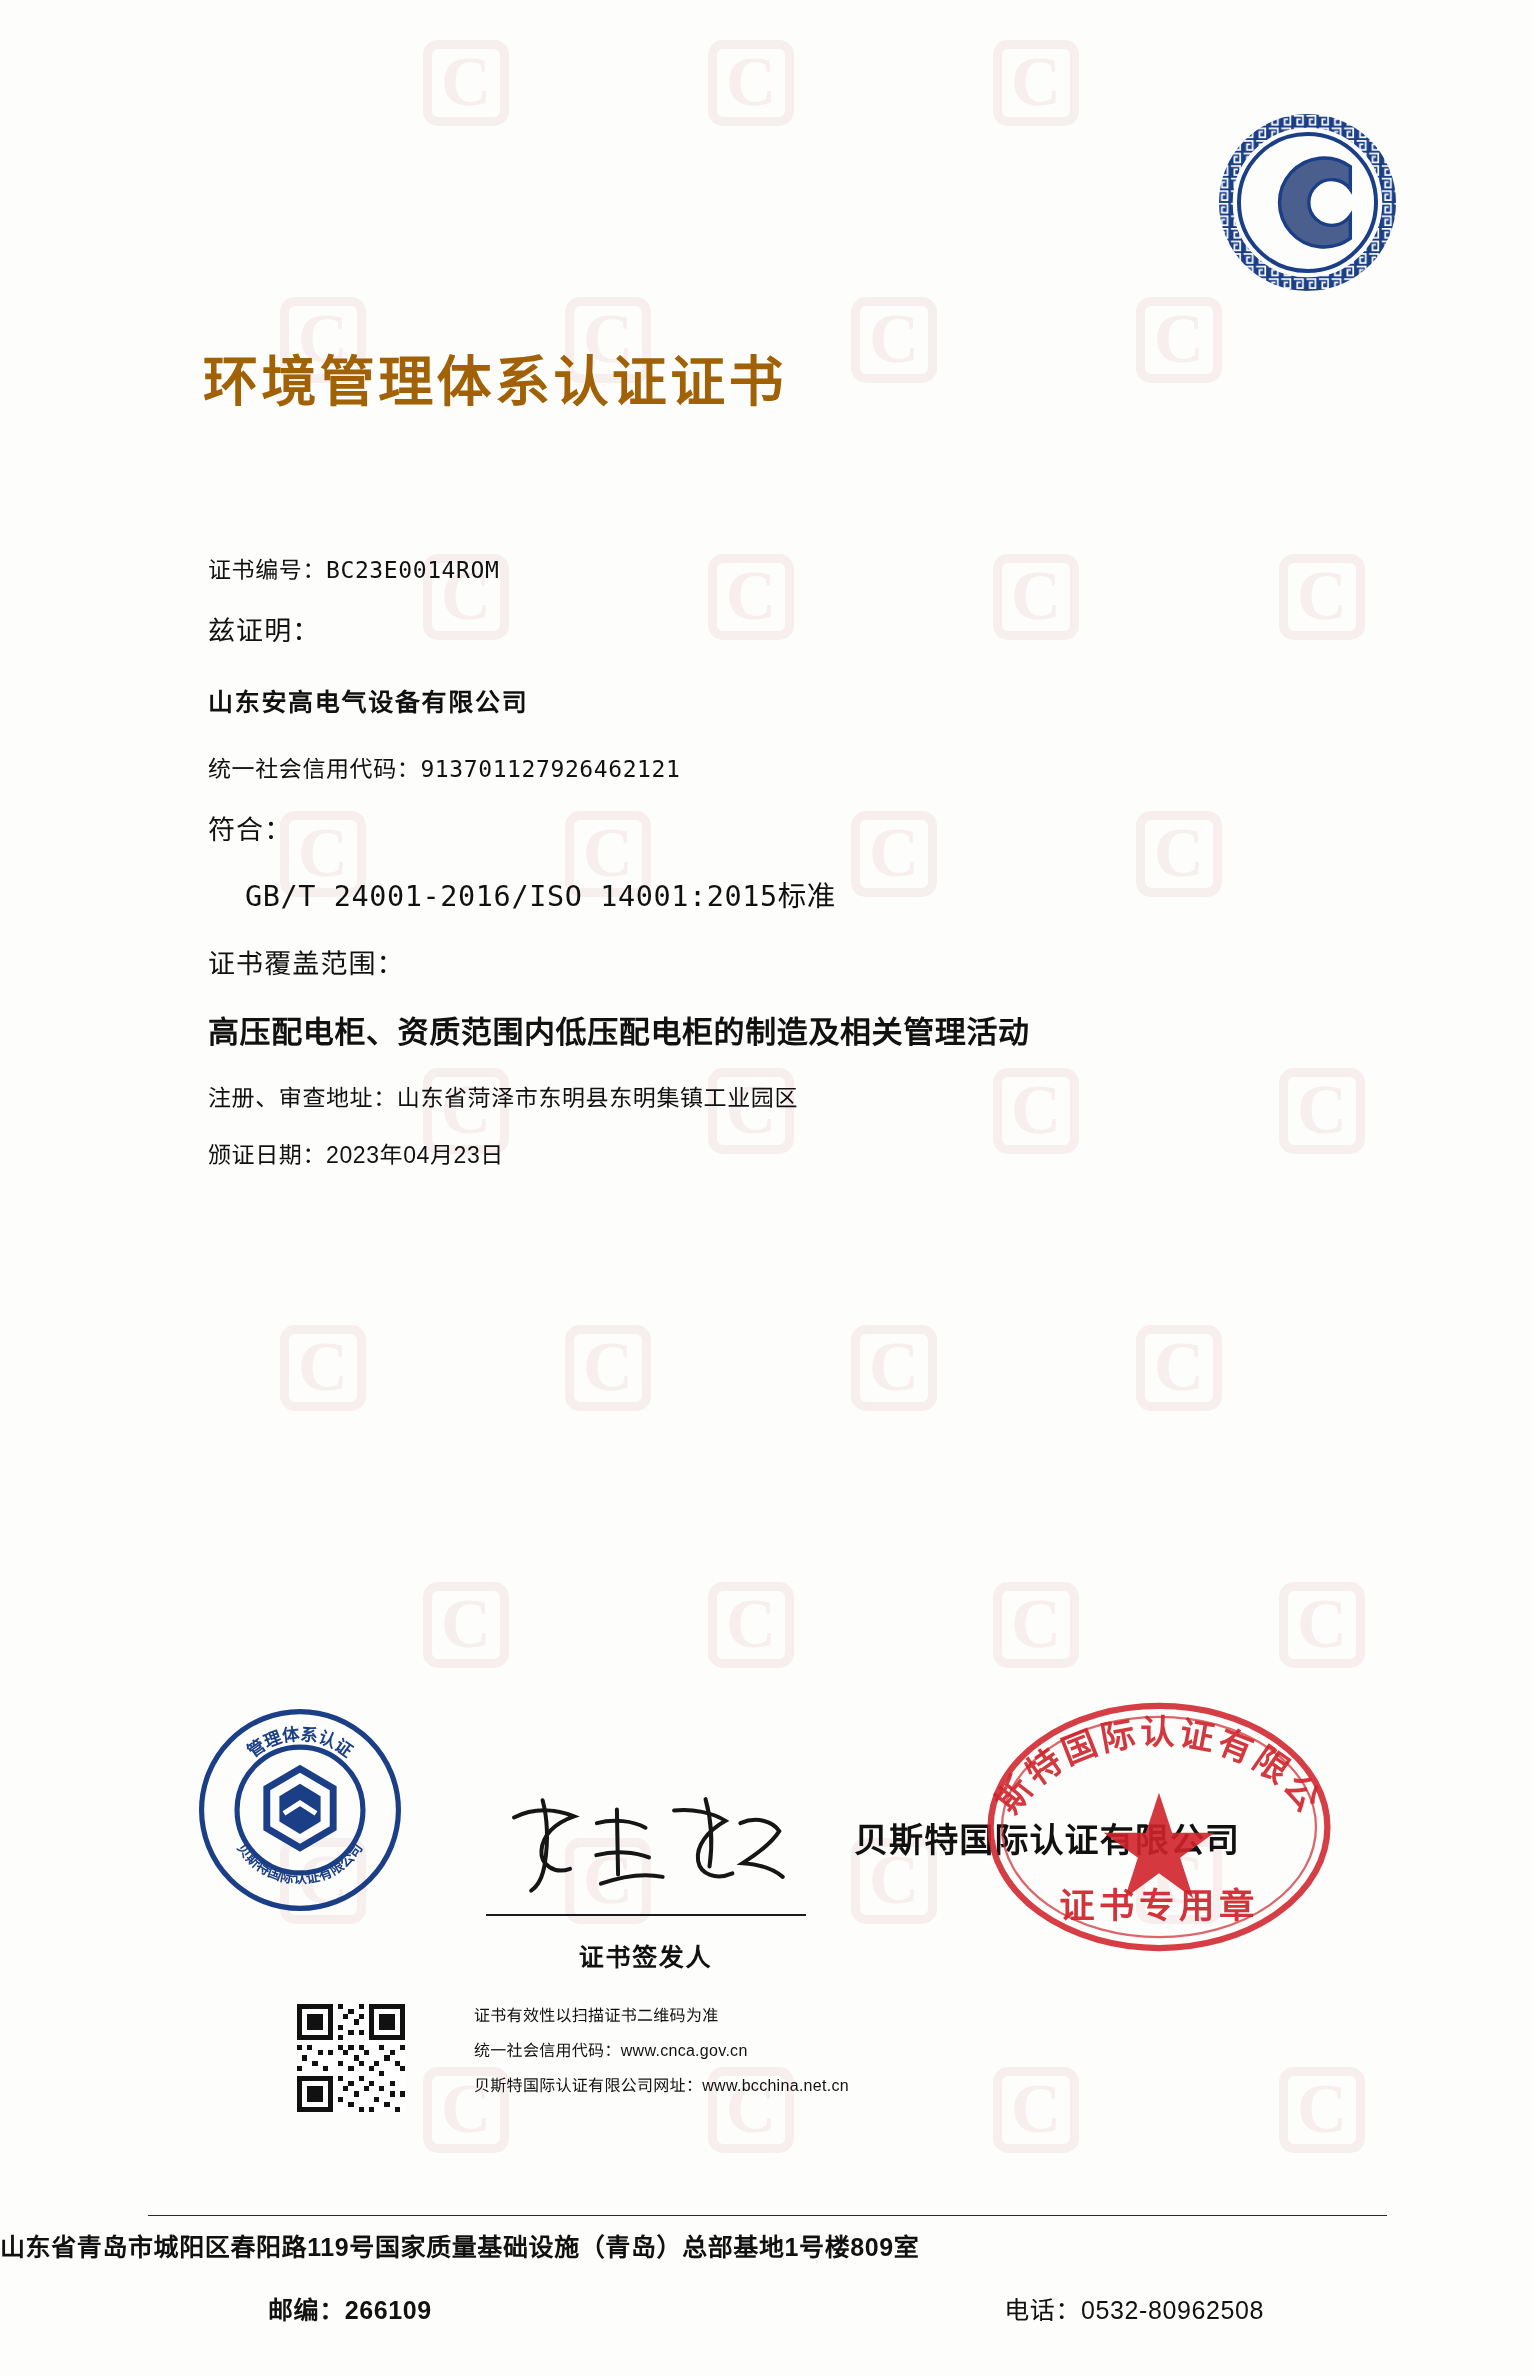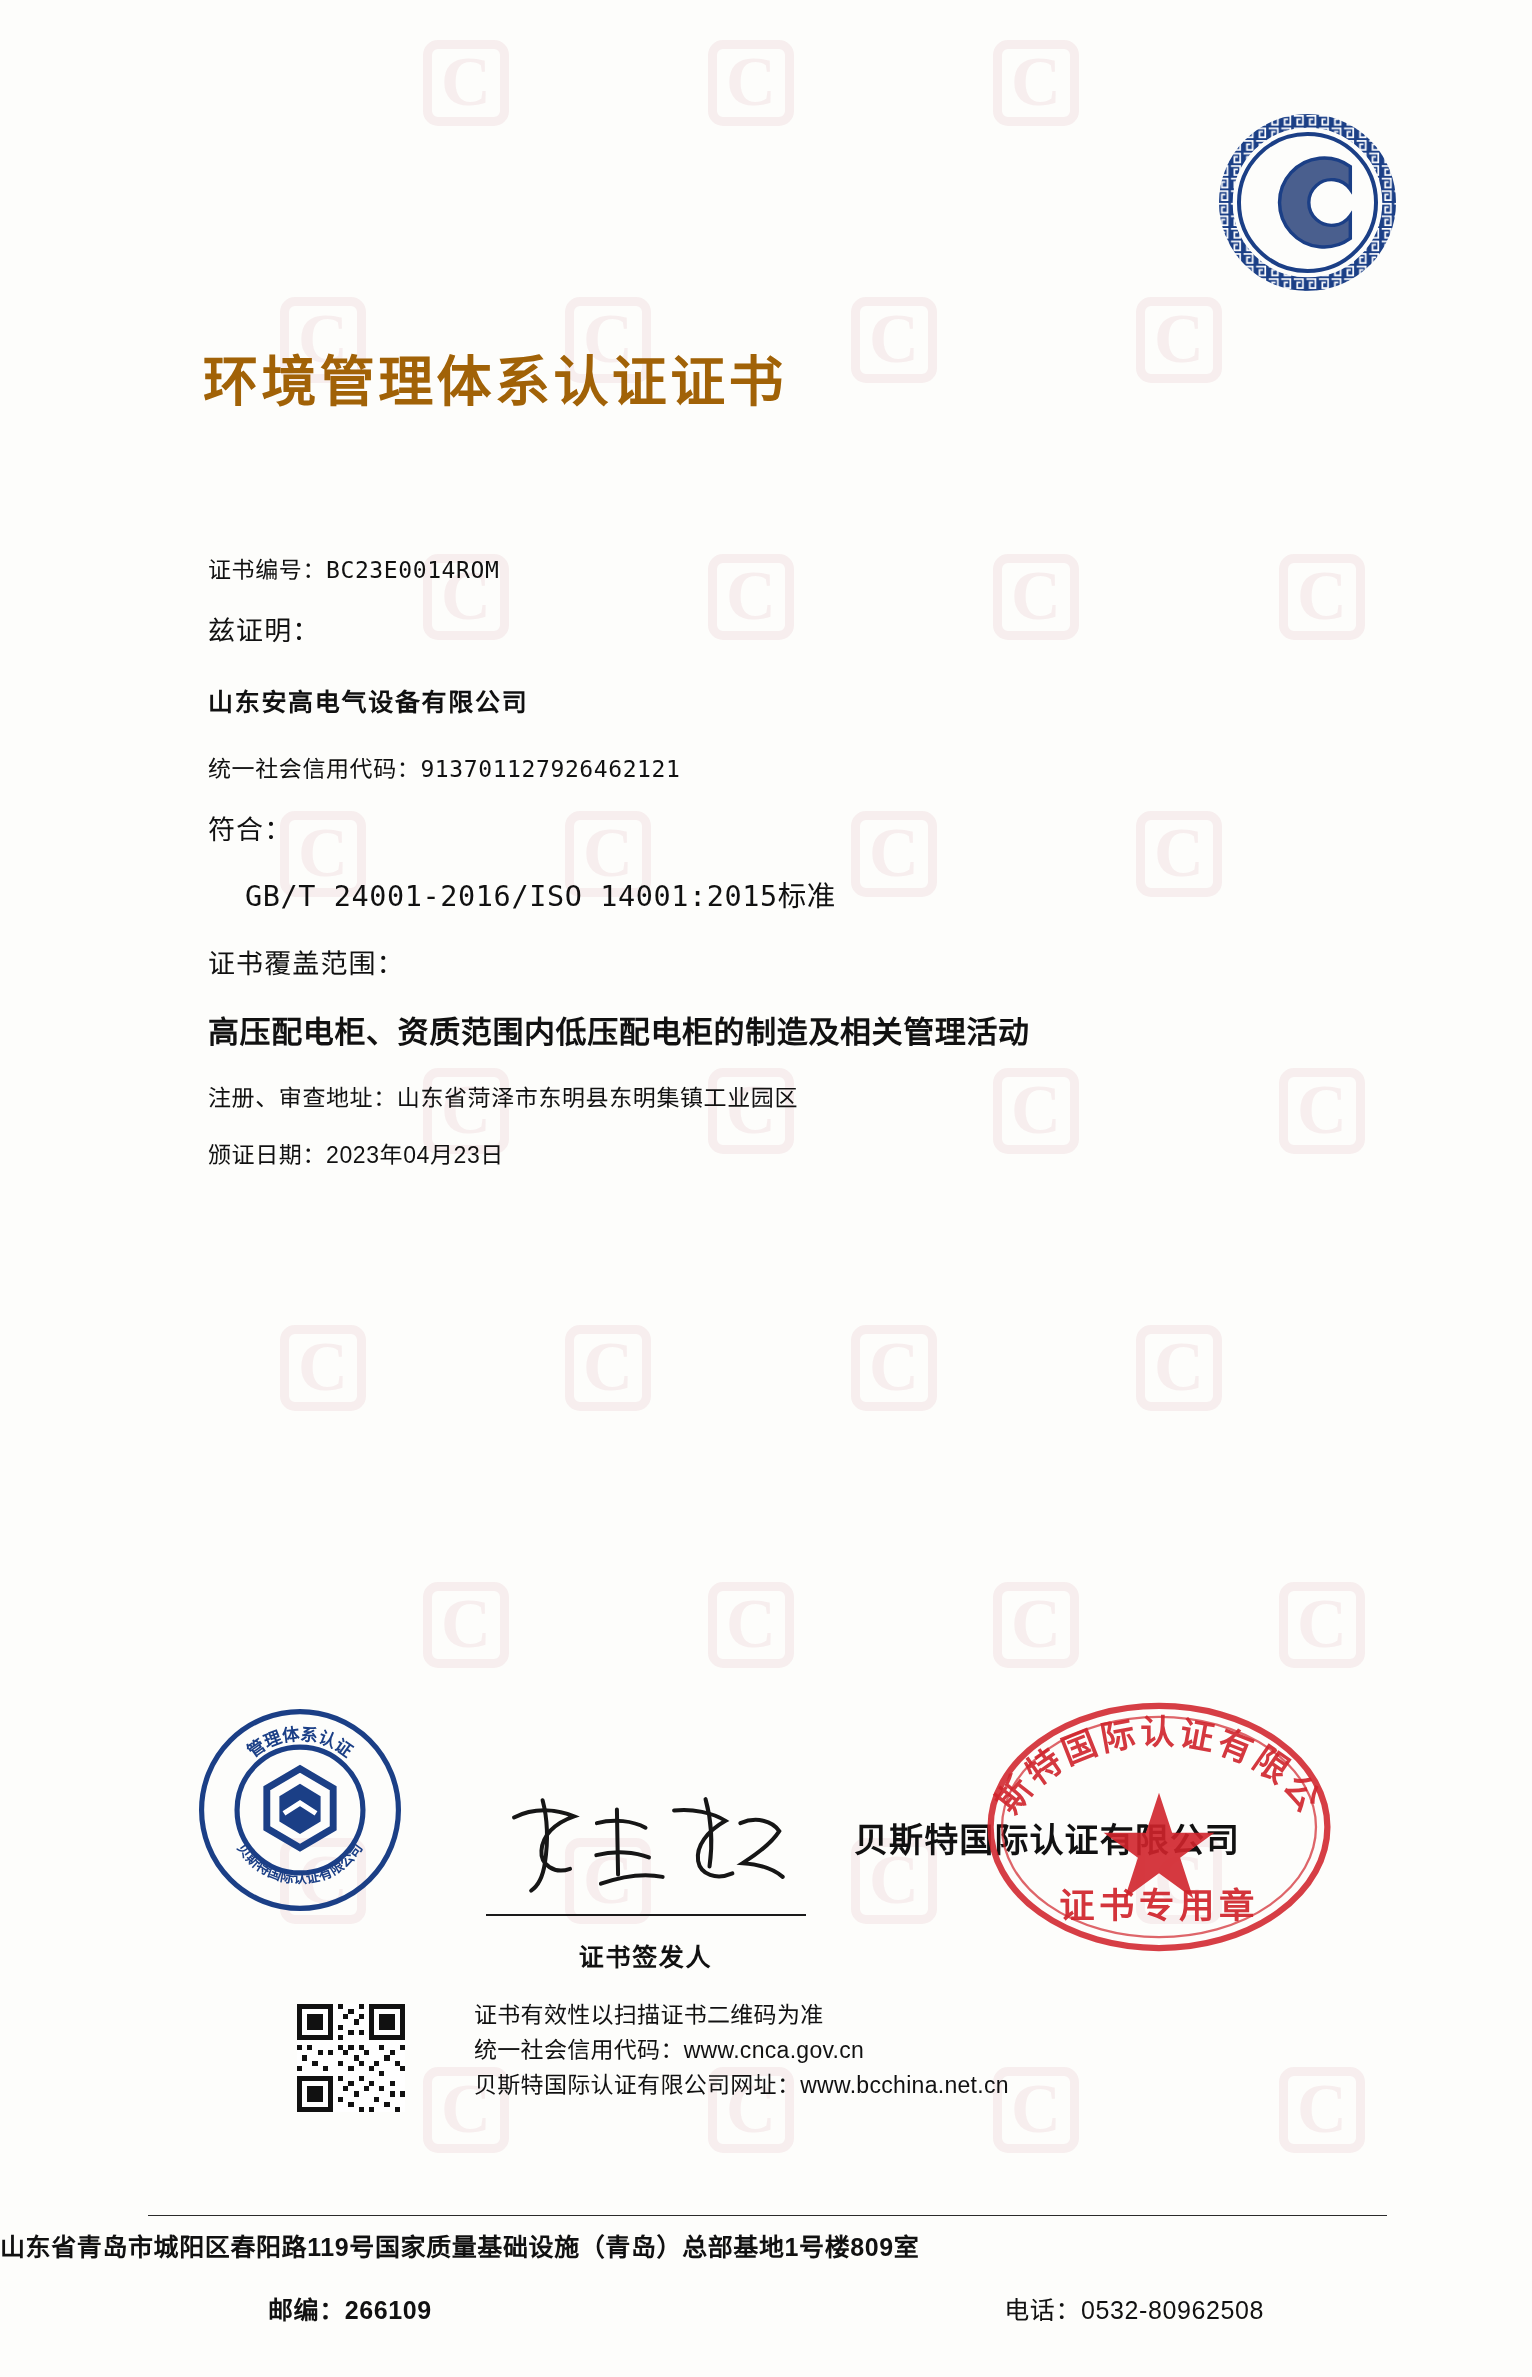--- a/index.html
+++ b/index.html
@@ -167,21 +167,21 @@
     width: 108px;
     height: 108px;
   }
   .notes {
     position: absolute;
     left: 474px;
     top: 1998px;
     color: #111;
   }
   .notes div {
-    font-size: 23px;
+    font-size: 16px;
     line-height: 35px;
     letter-spacing: 0.3px;
     white-space: nowrap;
   }
 
   
   .footer-rule {
     position: absolute;
     left: 148px;
     top: 2215px;

